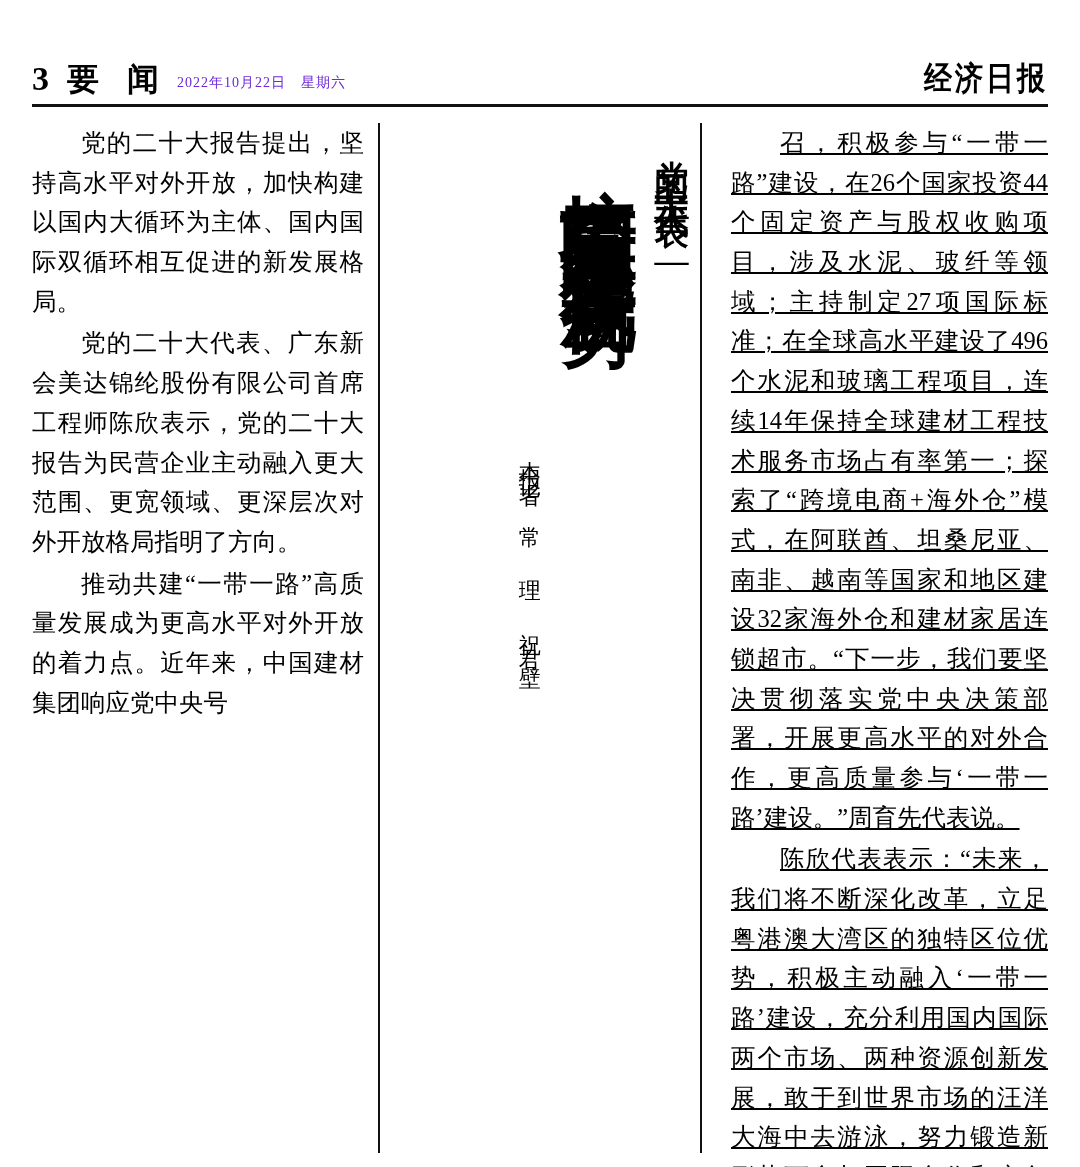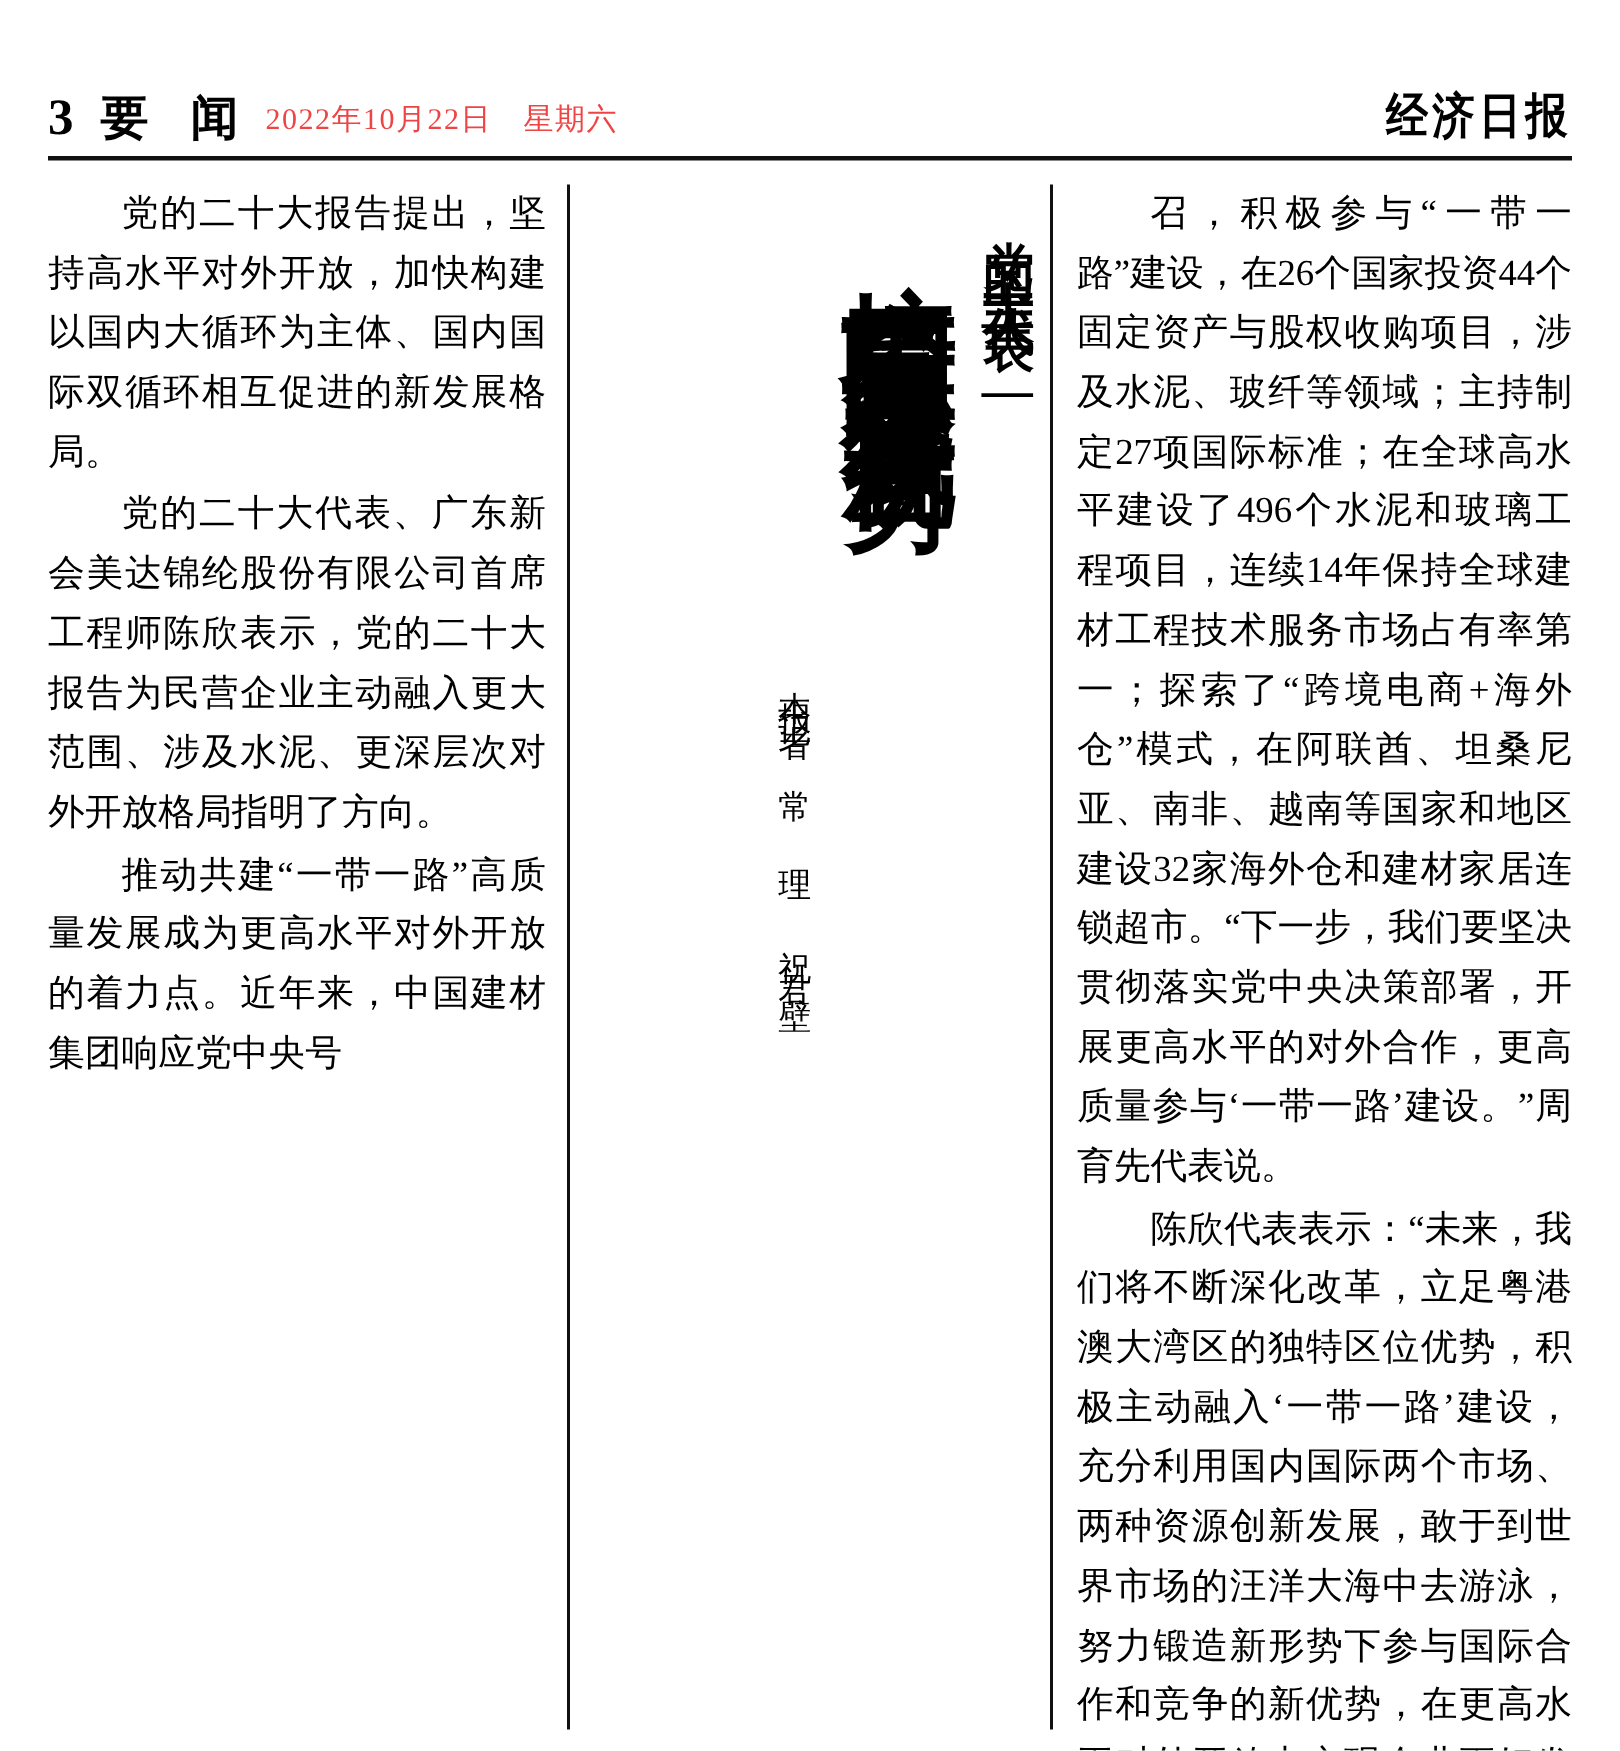--- a/index.html
+++ b/index.html
@@ -46,24 +46,24 @@
     margin-right: 18px;
   }
   .section-title {
     font-size: 32px;
     font-weight: bold;
     letter-spacing: 10px;
     line-height: 1;
     margin-right: 8px;
   }
   .issue-date {
-    font-size: 20px;
+    font-size: 14px;
     letter-spacing: 1px;
     line-height: 1;
-    color: #ef4444;
+    color: #6d28d9;
     position: relative;
     top: -3px;
   }
   .nameplate {
     margin-left: auto;
     font-size: 28px;
     font-weight: bold;
     letter-spacing: 3px;
     line-height: 1;
     font-family: "Liberation Serif", "DejaVu Serif", serif;
@@ -85,23 +85,24 @@
     box-sizing: border-box;
   }
 
   .col-left {
     width: 348px;
     padding-right: 14px;
     border-right: 2px solid #111;
   }
   .col-right {
     width: 348px;
-    padding-left: 16px;
+    padding-left: 29px;
     border-left: 2px solid #111;
     margin-left: auto;
+    text-decoration: underline;
   }
 
   .col-left p, .col-right p {
     margin: 0 0 2px 0;
     font-size: 24.5px;
     line-height: 1.62;
     text-align: justify;
     text-justify: inter-ideograph;
     text-indent: 2em;
     font-family: "Liberation Serif", "DejaVu Serif", serif;
@@ -166,21 +167,21 @@
       <span class="section-title">要 闻</span>
       <span class="issue-date">2022年10月22日　星期六</span>
       <span class="nameplate">经济日报</span>
     </div>
   </div>
 
   <div class="content">
 
     <div class="col col-left">
       <p>党的二十大报告提出，坚持高水平对外开放，加快构建以国内大循环为主体、国内国际双循环相互促进的新发展格局。</p>
-      <p>党的二十大代表、广东新会美达锦纶股份有限公司首席工程师陈欣表示，党的二十大报告为民营企业主动融入更大范围、涉及水泥、更深层次对外开放格局指明了方向。</p>
+      <p>党的二十大代表、广东新会美达锦纶股份有限公司首席工程师陈欣表示，党的二十大报告为民营企业主动融入更大范围、更宽领域、更深层次对外开放格局指明了方向。</p>
       <p>推动共建“一带一路”高质量发展成为更高水平对外开放的着力点。近年来，中国建材集团响应党中央号</p>
     </div>
 
     <div class="center">
       <div class="vtext shoulder">党的二十大代表——</div>
       <div class="vtext headline">培育国际竞争合作新优势</div>
       <div class="vtext byline">
         <span>本报记者</span>
         <span class="names">常　理　祝君壁</span>
       </div>

